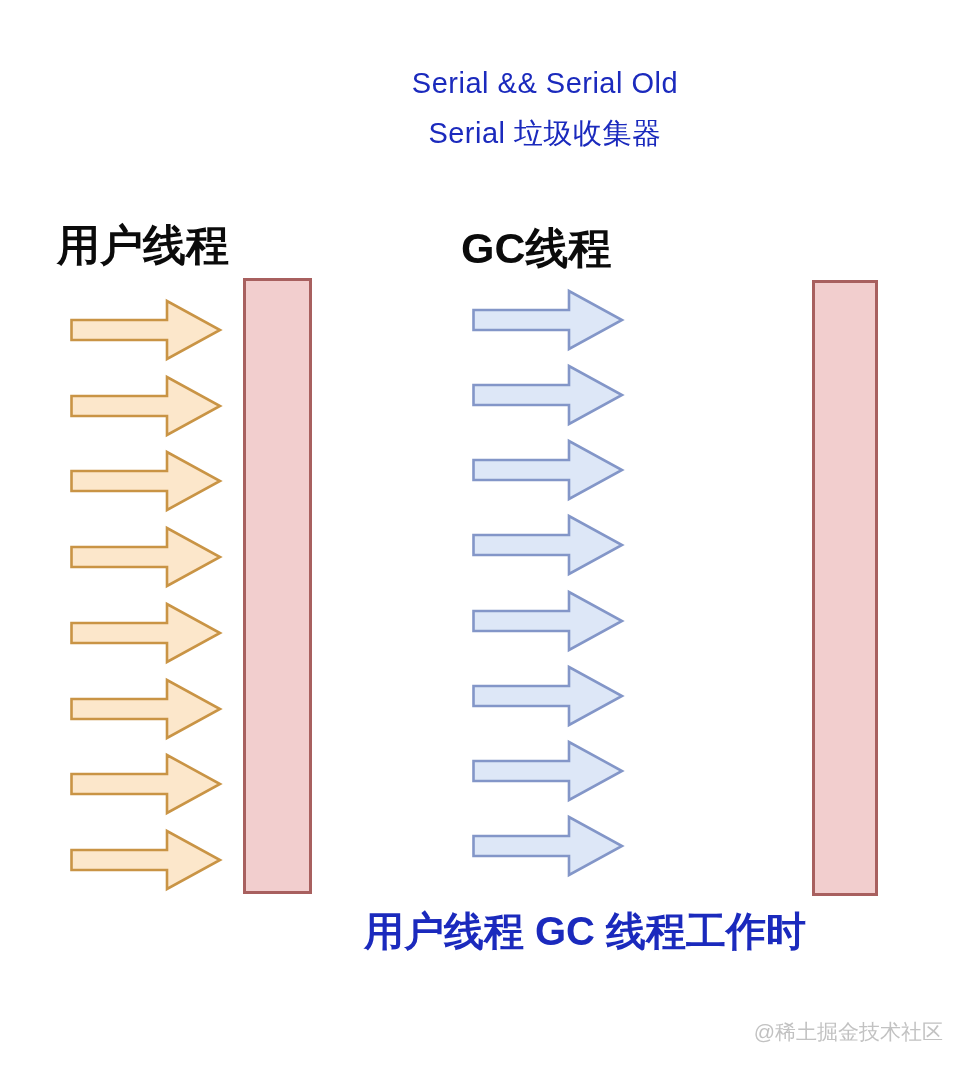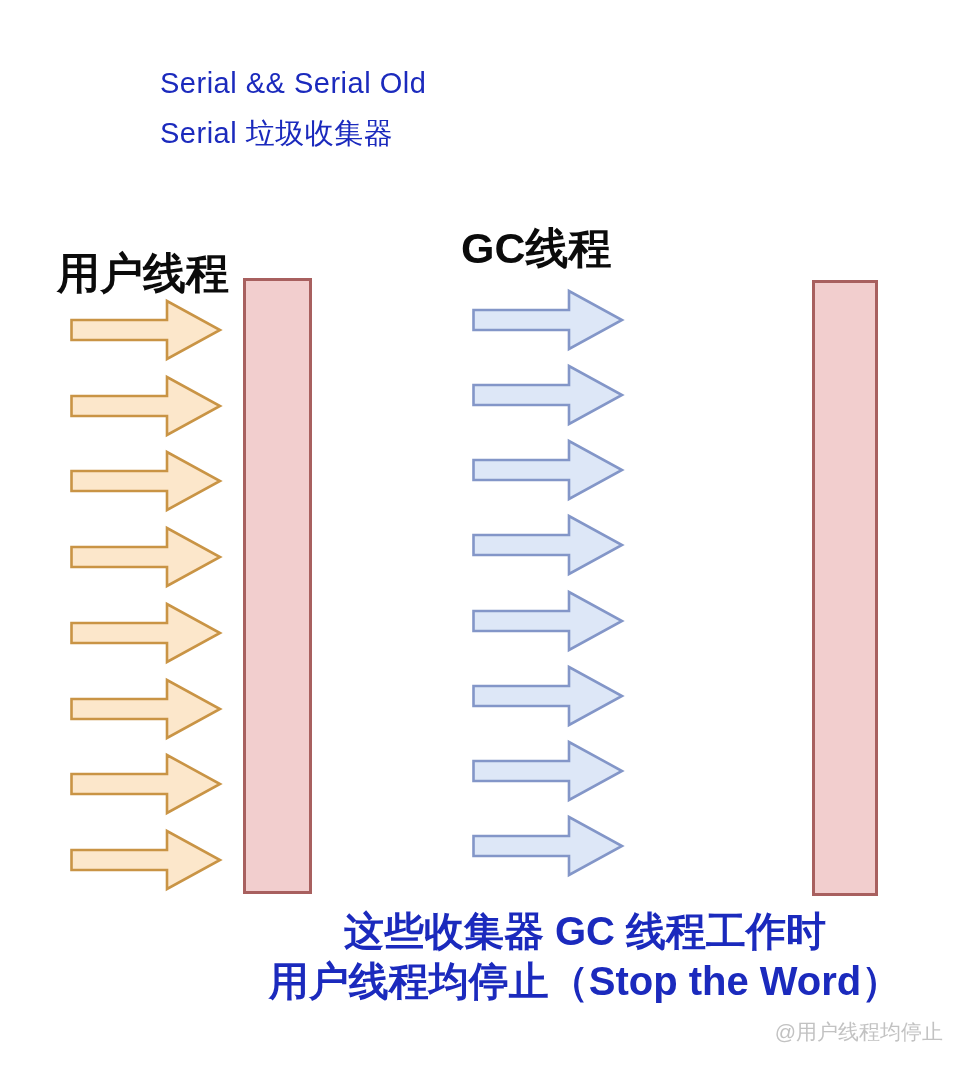--- a/index.html
+++ b/index.html
@@ -13,34 +13,34 @@
     width: 954px;
     height: 1066px;
     background: var(--bg, #ffffff);
     overflow: hidden;
   }
   .title-block {
     position: absolute;
     left: 160px;
     top: 58px;
     width: 770px;
-    text-align: left;
+    text-align: center;
     color: var(--blue, #1b2abd);
     font-size: 29px;
     font-weight: 500;
     line-height: 50px;
     letter-spacing: 0.5px;
   }
   .thread-label {
     position: absolute;
     color: #0b0b0b;
     font-size: 43px;
     font-weight: 700;
   }
-  .user-label { left: 57px;  top: 217px; margin-top: 28px; }
+  .user-label { left: 57px;  top: 217px; }
   .gc-label   { left: 461px; top: 220px; }
 
   .arrow-col {
     position: absolute;
     display: flex;
     flex-direction: column;
     justify-content: space-between;
   }
   .user-arrows { left: 70px;  top: 298px; height: 594px; }
   .gc-arrows   { left: 472px; top: 288px; height: 590px; }
@@ -139,19 +139,18 @@
         <polygon points="1.5,22 97,22 97,3 150,32 97,61 97,42 1.5,42" fill="#dde7f7" stroke="#8396c8" stroke-width="2.6" stroke-linejoin="miter"></polygon>
       </svg>
       <svg width="153" height="64" viewBox="0 0 153 64">
         <polygon points="1.5,22 97,22 97,3 150,32 97,61 97,42 1.5,42" fill="#dde7f7" stroke="#8396c8" stroke-width="2.6" stroke-linejoin="miter"></polygon>
       </svg>
     </div>
 
   <div class="barrier barrier-right"></div>
 
   <div class="footer-note">
-    <div>这些收集器 GC 线程工作时</div>
-    <div>用户线程均停止（Stop the Word）</div>
+    <div>用户线程 GC 线程工作时</div>
   </div>
 
-  <div class="watermark">@用户线程均停止</div>
+  <div class="watermark">@稀土掘金技术社区</div>
 
 </div>
 
 </body></html>

